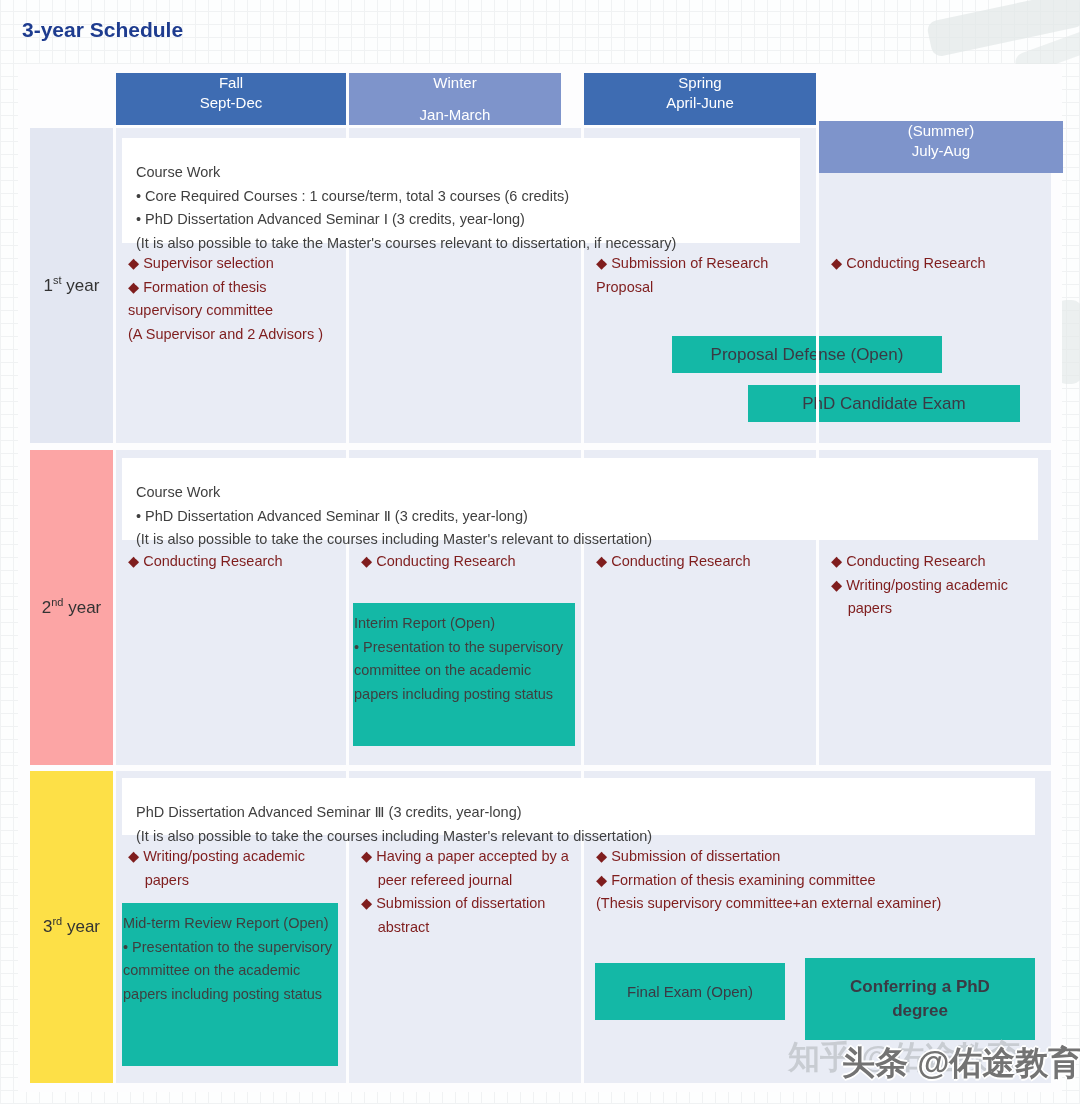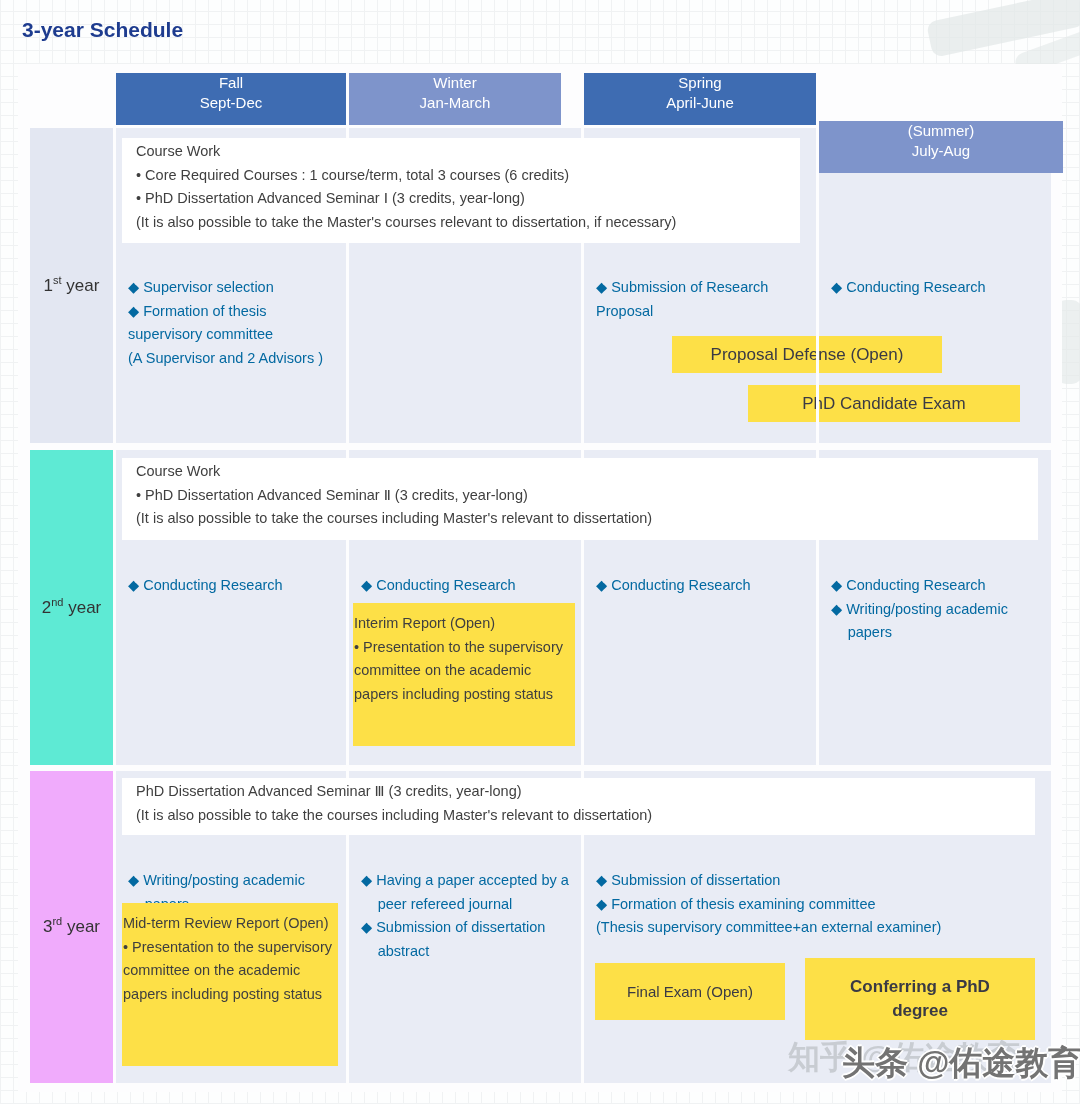--- a/index.html
+++ b/index.html
@@ -24,27 +24,27 @@
          align-items:center;font-size:15px;line-height:20px;z-index:2;}
   .hdark{background:#3e6cb2;}
   .hlight{background:#7e94cb;}
 
   .ycell{position:absolute;left:30px;width:83px;display:flex;align-items:center;justify-content:center;
          font-size:17px;color:#333;z-index:2;}
   .ycell sup{font-size:11px;line-height:0;margin-top:16px;}
 
   .cell{position:absolute;background:#e9ecf5;z-index:1;}
 
-  .whitebox{position:absolute;background:#ffffff;z-index:2;padding:2px 14px;box-sizing:border-box;
+  .whitebox{position:absolute;background:#ffffff;z-index:2;padding:23px 14px;box-sizing:border-box;
             font-size:14.5px;line-height:23.5px;color:#3f3f3f;}
-  .evbox{position:absolute;background:#fde047;z-index:2;color:#3a3a44;box-sizing:border-box;}
+  .evbox{position:absolute;background:#14b8a6;z-index:2;color:#3a3a44;box-sizing:border-box;}
   .evbox-title{display:flex;align-items:center;justify-content:center;font-size:17px;text-align:center;}
   .evbox-text{padding:9px 1px;font-size:14.5px;line-height:23.5px;color:#3f3f3f;}
 
-  .bullets{position:absolute;z-index:2;font-size:14.5px;line-height:23.5px;color:#0369a1;margin-top:24px;}
+  .bullets{position:absolute;z-index:2;font-size:14.5px;line-height:23.5px;color:#7f1d1d;}
   .hanglist .item{padding-left:1.15em;text-indent:-1.15em;}
 
   .gapline{position:absolute;background:#fdfdfe;z-index:3;}
 
   #wm-gray{position:absolute;left:788px;top:1036px;font-size:32px;font-weight:bold;color:#c8ccd2;z-index:5;white-space:nowrap;}
   #wm-dark{position:absolute;left:842px;top:1041px;font-size:33px;font-weight:bold;color:#737373;z-index:6;white-space:nowrap;
            text-shadow:-2px 0 0 #fff,2px 0 0 #fff,0 -2px 0 #fff,0 2px 0 #fff,-1px -1px 0 #fff,1px 1px 0 #fff;}
   .bold{font-weight:bold;}
 </style>
 </head>
@@ -57,40 +57,40 @@
 <div id="panel"></div>
 
 <div id="title">3-year Schedule</div>
 
 <div>
 
   <div class="hcell hdark" style="left:116px;width:230px;">
     <div>Fall</div>
     <div>Sept-Dec</div>
   </div>
-  <div class="hcell hlight" style="left:349px;width:212px;">
+  <div class="hcell hlight" style="left:349px;width:212px;gap:12px;">
     <div>Winter</div>
     <div>Jan-March</div>
   </div>
   <div class="hcell hdark" style="left:584px;width:232px;">
     <div>Spring</div>
     <div>April-June</div>
   </div>
   <div class="hcell hlight" style="left:819px;width:244px;margin-top:48px;">
     <div>(Summer)</div>
     <div>July-Aug</div>
   </div>
 
   <div class="ycell" style="top:128px;height:315px;background:#e3e7f2;">
     <span><span>1</span><sup>st</sup>&nbsp;<span>year</span></span>
   </div>
-  <div class="ycell" style="top:450px;height:315px;background:#5eead4;">
+  <div class="ycell" style="top:450px;height:315px;background:#fca5a5;">
     <span><span>2</span><sup>nd</sup>&nbsp;<span>year</span></span>
   </div>
-  <div class="ycell" style="top:771px;height:312px;background:#f0abfc;">
+  <div class="ycell" style="top:771px;height:312px;background:#fde047;">
     <span><span>3</span><sup>rd</sup>&nbsp;<span>year</span></span>
   </div>
 
   <div class="cell" style="left:116px;top:128px;width:230px;height:315px;"></div>
   <div class="cell" style="left:349px;top:128px;width:232px;height:315px;"></div>
   <div class="cell" style="left:584px;top:128px;width:232px;height:315px;"></div>
   <div class="cell" style="left:819px;top:128px;width:232px;height:315px;"></div>
 
   <div class="cell" style="left:116px;top:450px;width:230px;height:315px;"></div>
   <div class="cell" style="left:349px;top:450px;width:232px;height:315px;"></div>

